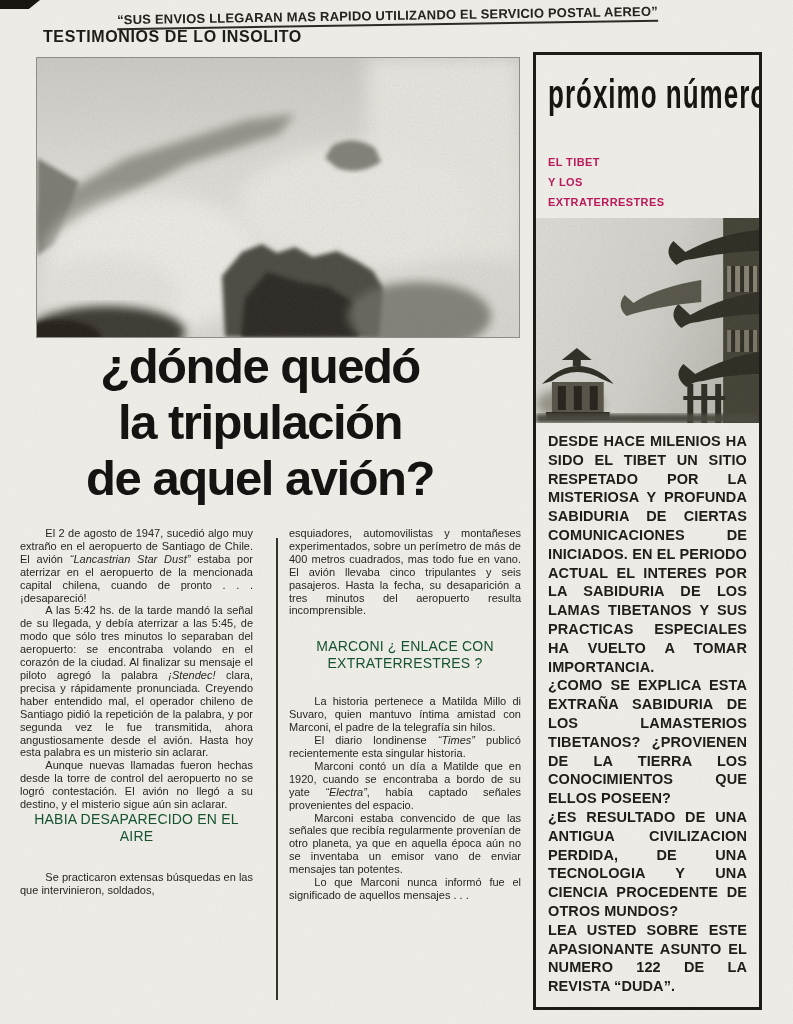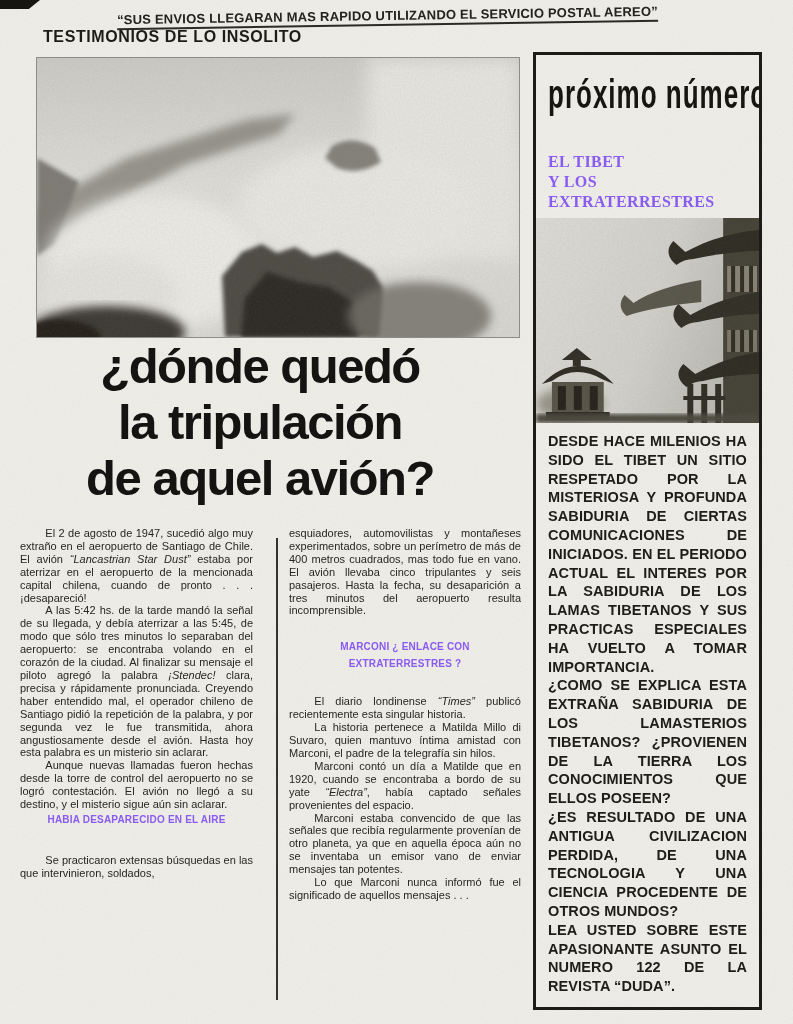--- a/index.html
+++ b/index.html
@@ -21,32 +21,32 @@
   .headline{position:absolute;left:38px;top:338px;width:444px;text-align:center;
     font-weight:bold;font-size:49px;line-height:56px;letter-spacing:-1.5px;color:#131210;}
   .headline span{display:block;text-align:center;}
 
   .col{position:absolute;top:527px;font-size:11px;line-height:12.9px;text-align:justify;
     color:#26251f;}
   .col1{left:20px;width:233px;}
   .col2{left:289px;width:232px;}
   .col p{margin:0;}
   .col p.indent{text-indent:2.3em;}
-  .subhead{font-weight:bold;font-size:10px;line-height:17px;text-align:center;
-    letter-spacing:.2px;color:#8b5cf6;}
+  .subhead{font-weight:normal;font-size:14px;line-height:17px;text-align:center;
+    letter-spacing:.2px;color:#14532d;}
   .subhead.sh1{margin:0 6px 26px;}
   .subhead.sh2{margin:21px 2px 23px;}
   .column-divider{position:absolute;left:276px;top:538px;width:2px;height:462px;background:#34332c;}
 
   .sidebar{position:absolute;left:533px;top:52px;width:229px;height:958px;
     border:3px solid #1b1a16;box-sizing:border-box;padding:0 12px;overflow:hidden;background:#f0efea;}
   .next-issue-title{margin-top:16px;font-weight:bold;font-size:26px;letter-spacing:1px;
     transform:scaleY(1.55);transform-origin:left top;color:#15140f;white-space:nowrap;}
-  .next-issue-topic{margin-top:50px;font-weight:bold;font-size:16px;line-height:20px;
-    letter-spacing:.4px;color:#8b5cf6;font-family:Liberation Serif, serif;}
+  .next-issue-topic{margin-top:50px;font-weight:bold;font-size:11px;line-height:20px;
+    letter-spacing:.4px;color:#be185d;}
   .pagoda{margin:6px -12px 0;height:205px;}
   .pagoda svg{display:block;width:100%;height:100%;}
   .promo-body{margin-top:9px;font-weight:bold;font-size:14.5px;line-height:18.8px;
     text-align:justify;letter-spacing:.1px;color:#1d1c17;}
   .promo-body p{margin:0;}
 
   .grain-overlay{position:absolute;left:0;top:0;width:793px;height:1024px;
     pointer-events:none;opacity:.055;}
   em{font-style:italic;}
 </style>
@@ -114,22 +114,22 @@
     <p class="indent">Aunque nuevas llamadas fueron hechas desde la torre de control del aeropuerto no se logró contestación. El avión no llegó a su destino, y el misterio sigue aún sin aclarar.</p>
     <div class="subhead sh1">HABIA DESAPARECIDO EN EL AIRE</div>
     <p class="indent">Se practicaron extensas búsquedas en las que intervinieron, soldados,</p>
   </div>
 
   <div class="column-divider"></div>
 
   <div class="col col2">
     <p>esquiadores, automovilistas y montañeses experimentados, sobre un perímetro de más de 400 metros cuadrados, mas todo fue en vano. El avión llevaba cinco tripulantes y seis pasajeros. Hasta la fecha, su desaparición a tres minutos del aeropuerto resulta incomprensible.</p>
     <div class="subhead sh2">MARCONI ¿ ENLACE CON EXTRATERRESTRES ?</div>
+    <p class="indent">La historia pertenece a Matilda Millo di Suvaro, quien mantuvo íntima amistad con Marconi, el padre de la telegrafía sin hilos.</p>
     <p class="indent">El diario londinense <em>“Times”</em> publicó recientemente esta singular historia.</p>
-    <p class="indent">La historia pertenece a Matilda Millo di Suvaro, quien mantuvo íntima amistad con Marconi, el padre de la telegrafía sin hilos.</p>
     <p class="indent">Marconi contó un día a Matilde que en 1920, cuando se encontraba a bordo de su yate <em>“Electra”</em>, había captado señales provenientes del espacio.</p>
     <p class="indent">Marconi estaba convencido de que las señales que recibía regularmente provenían de otro planeta, ya que en aquella época aún no se inventaba un emisor vano de enviar mensajes tan potentes.</p>
     <p class="indent">Lo que Marconi nunca informó fue el significado de aquellos mensajes . . .</p>
   </div>
 
   <div class="sidebar">
     <div class="next-issue-title">próximo número:</div>
     <div class="next-issue-topic">
       <div>EL TIBET</div>
       <div>Y LOS</div>

